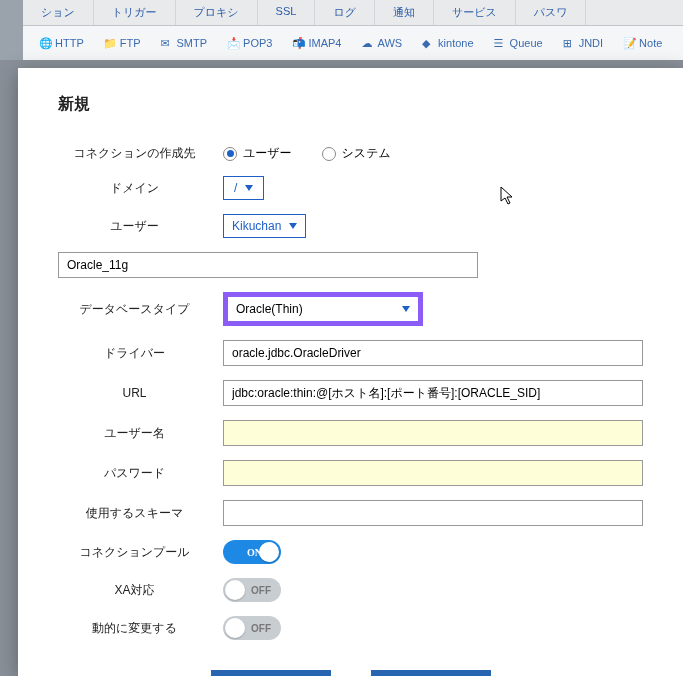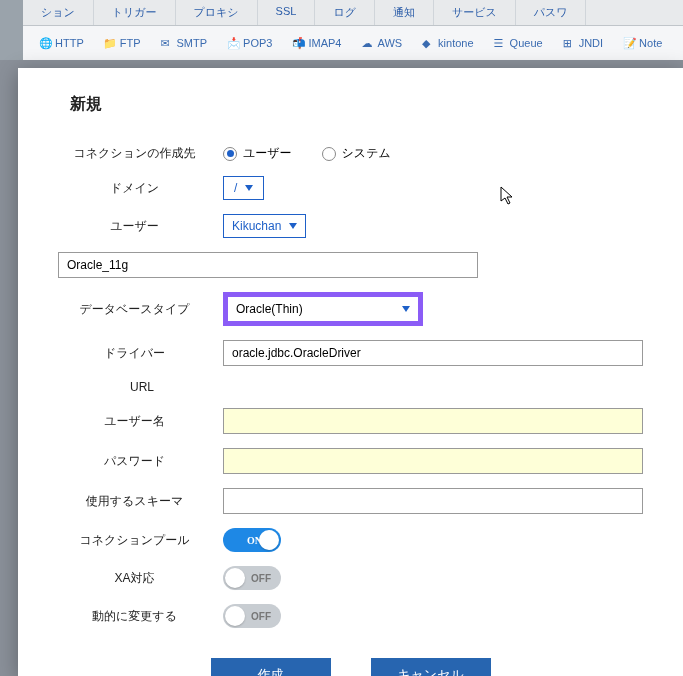--- a/index.html
+++ b/index.html
@@ -9,21 +9,21 @@
 .top-tabs { display: flex; height: 26px; background: #e8eaec; border-bottom: 1px solid #c0c5ca; }
 .top-tab { padding: 5px 18px; color: #2a5ca8; font-size: 11px; cursor: pointer; border-right: 1px solid #d0d5da; }
 .sub-tabs { display: flex; height: 34px; background: #f5f6f8; align-items: center; padding: 0 8px; gap: 4px; }
 .sub-tab { display: flex; align-items: center; gap: 4px; padding: 4px 8px; color: #3a6bb0; font-size: 11px; cursor: pointer; }
 .sub-icon { width: 12px; height: 12px; display: inline-block; }
 
 .backdrop { position: absolute; top: 60px; left: 0; right: 0; bottom: 0; background: #8a9099; }
 .darkbar { position: absolute; top: 60px; left: 0; right: 0; height: 70px; background: #1a2f47; }
 
 .modal { position: absolute; top: 68px; left: 18px; right: 0; bottom: 0; background: #fff; box-shadow: 0 4px 20px rgba(0,0,0,.3); padding: 26px 40px 30px 40px; overflow: auto; }
-.modal-title { font-size: 16px; font-weight: bold; color: #222; margin-bottom: 30px; margin-left: 12px; }
+.modal-title { font-size: 16px; font-weight: bold; color: #222; margin-bottom: 30px; }
 
 .form-row { display: flex; align-items: center; margin-bottom: 14px; }
 .form-label { width: 180px; text-align: center; padding-right: 12px; color: #222; font-size: 12px; }
 .form-control { flex: 0 0 420px; }
 
 .radio-group { display: flex; gap: 30px; align-items: center; }
 .radio-item { display: flex; align-items: center; gap: 6px; cursor: pointer; }
 .radio-circle { width: 14px; height: 14px; border: 1px solid #888; border-radius: 50%; display: flex; align-items: center; justify-content: center; }
 .radio-circle.checked::after { content: ""; width: 7px; height: 7px; background: #1e60c8; border-radius: 50%; }
 
@@ -167,20 +167,23 @@
 
   <div class="form-row">
     <div class="form-label">ドライバー</div>
     <div class="form-control">
       <input class="text-input" value="oracle.jdbc.OracleDriver" style="">
     </div>
   </div>
 
   <div class="form-row">
     <div class="form-label">URL</div>
+    <div class="form-control">
+      <input class="text-input" value="jdbc:oracle:thin:@[ホスト名]:[ポート番号]:[ORACLE_SID]" style="">
+    </div>
   </div>
 
   <div class="form-row">
     <div class="form-label">ユーザー名</div>
     <div class="form-control">
       <input class="text-input highlight" value="" style="">
     </div>
   </div>
 
   <div class="form-row">

